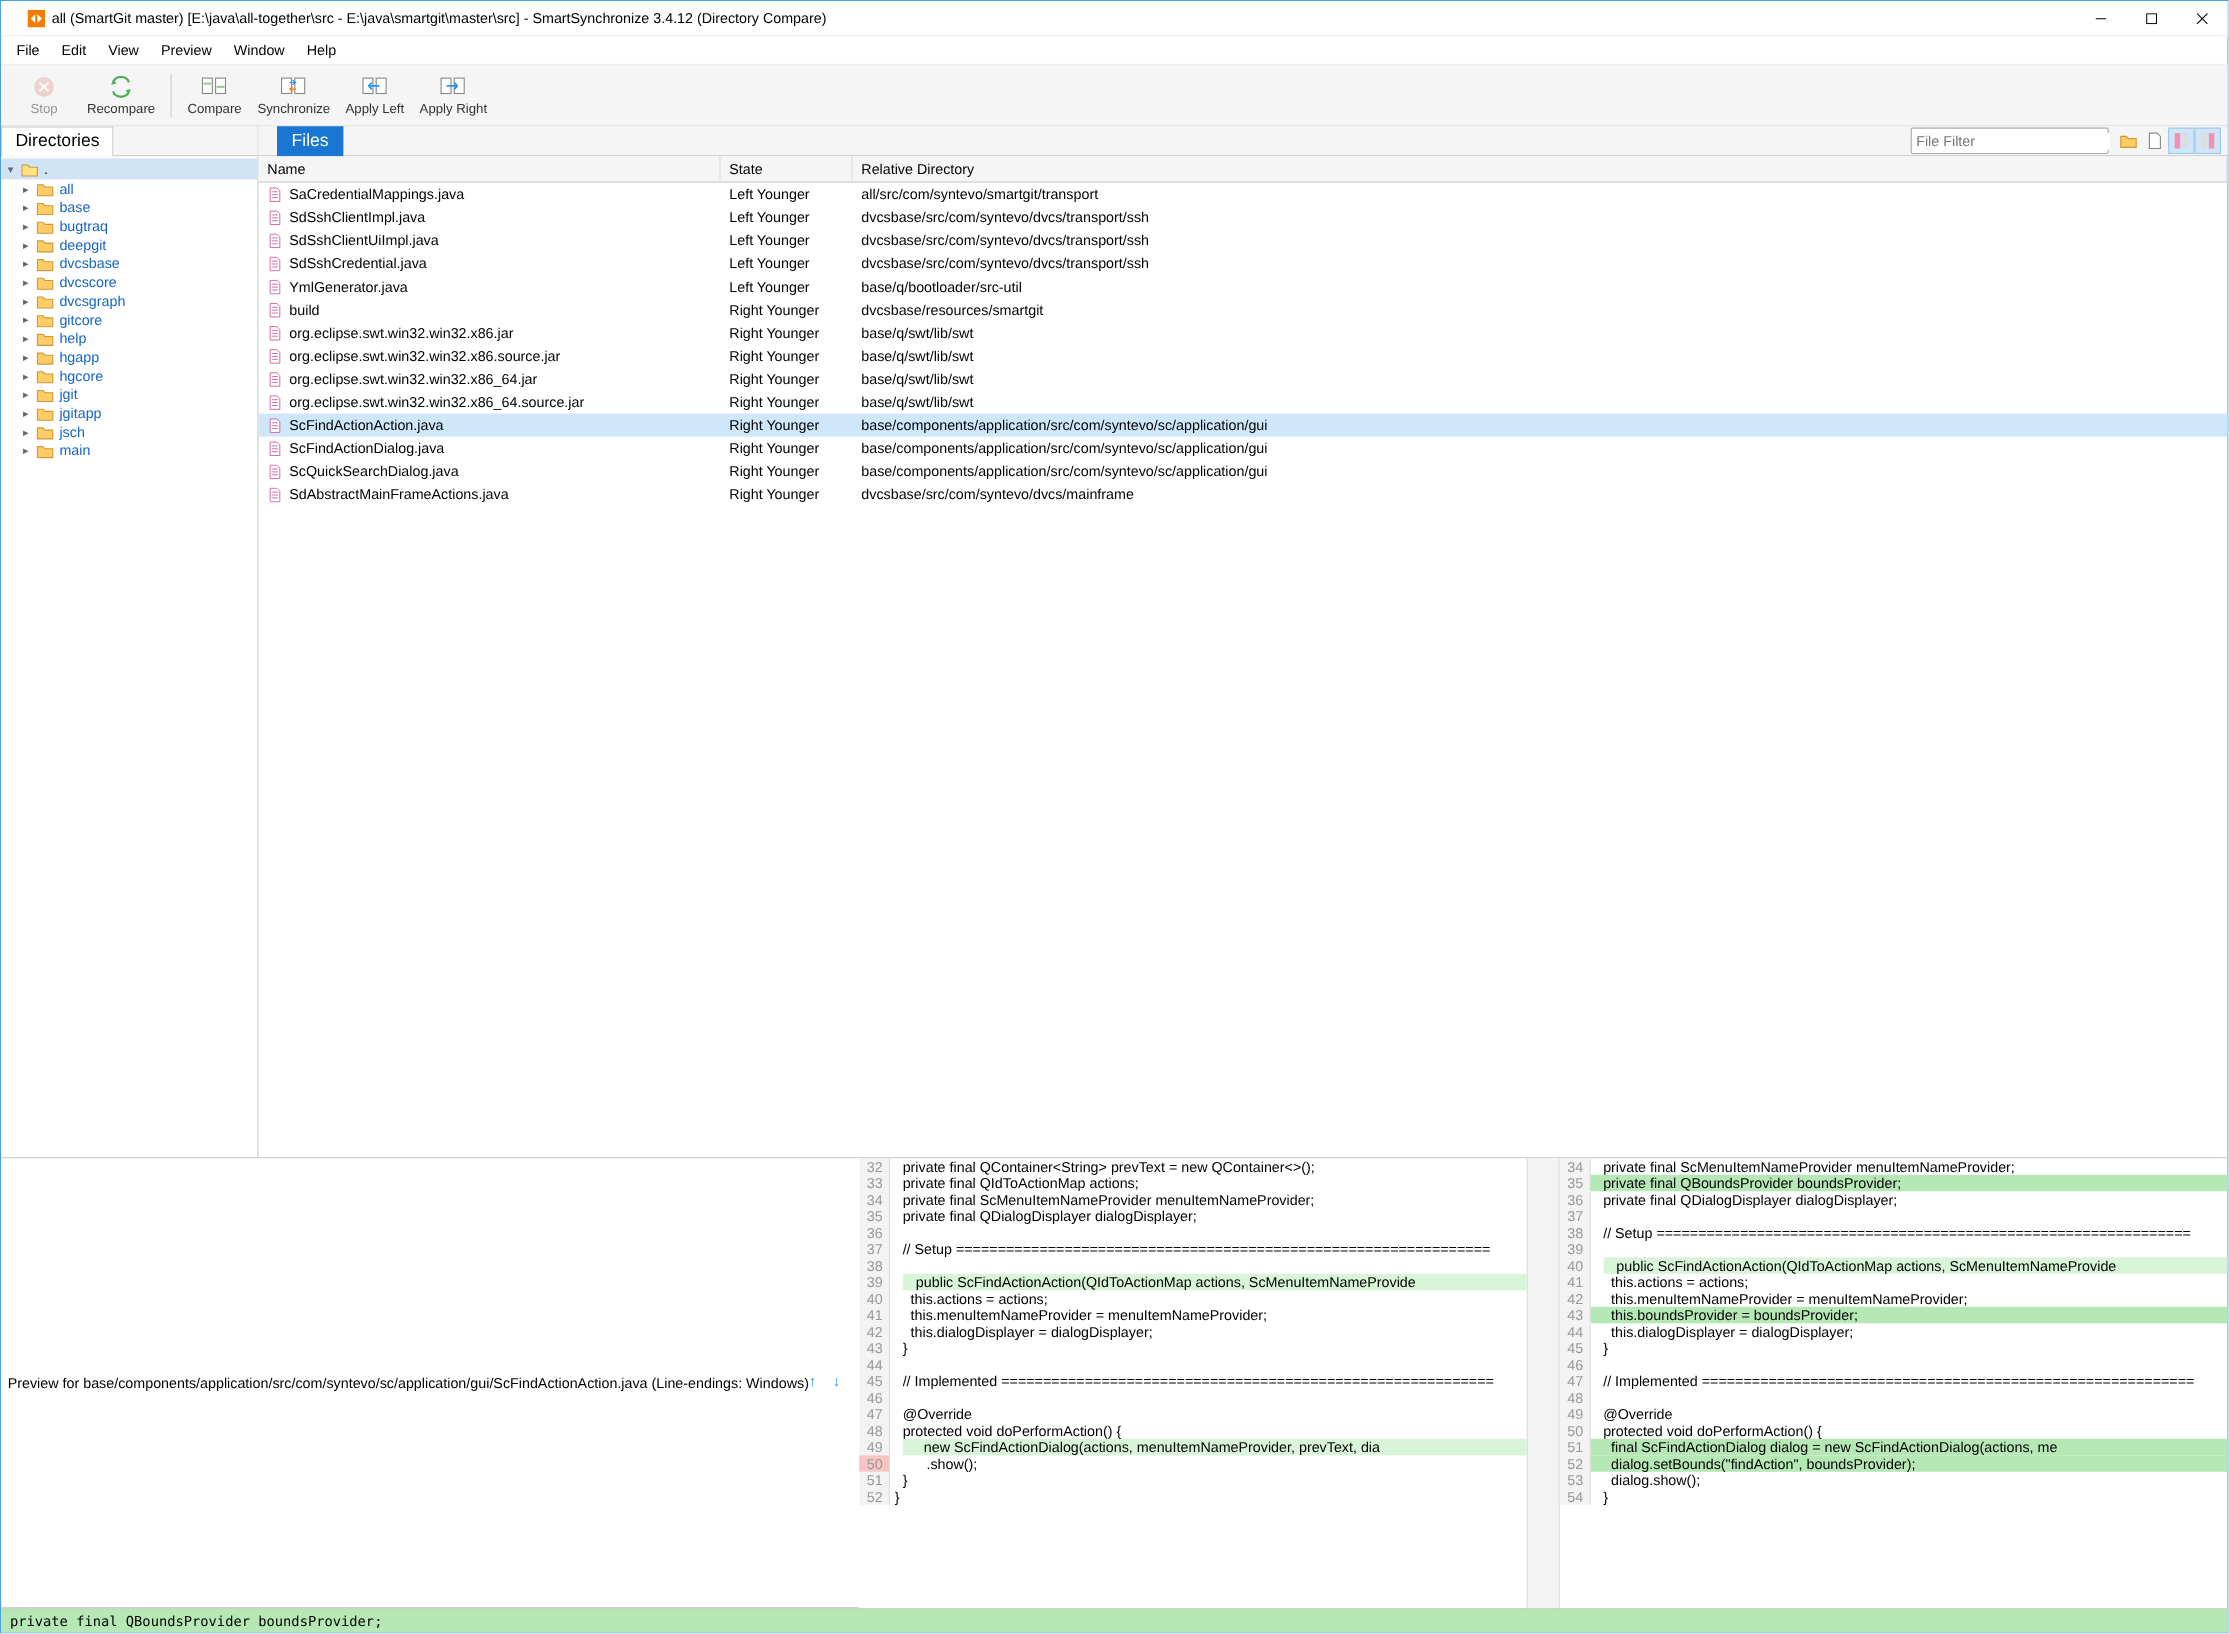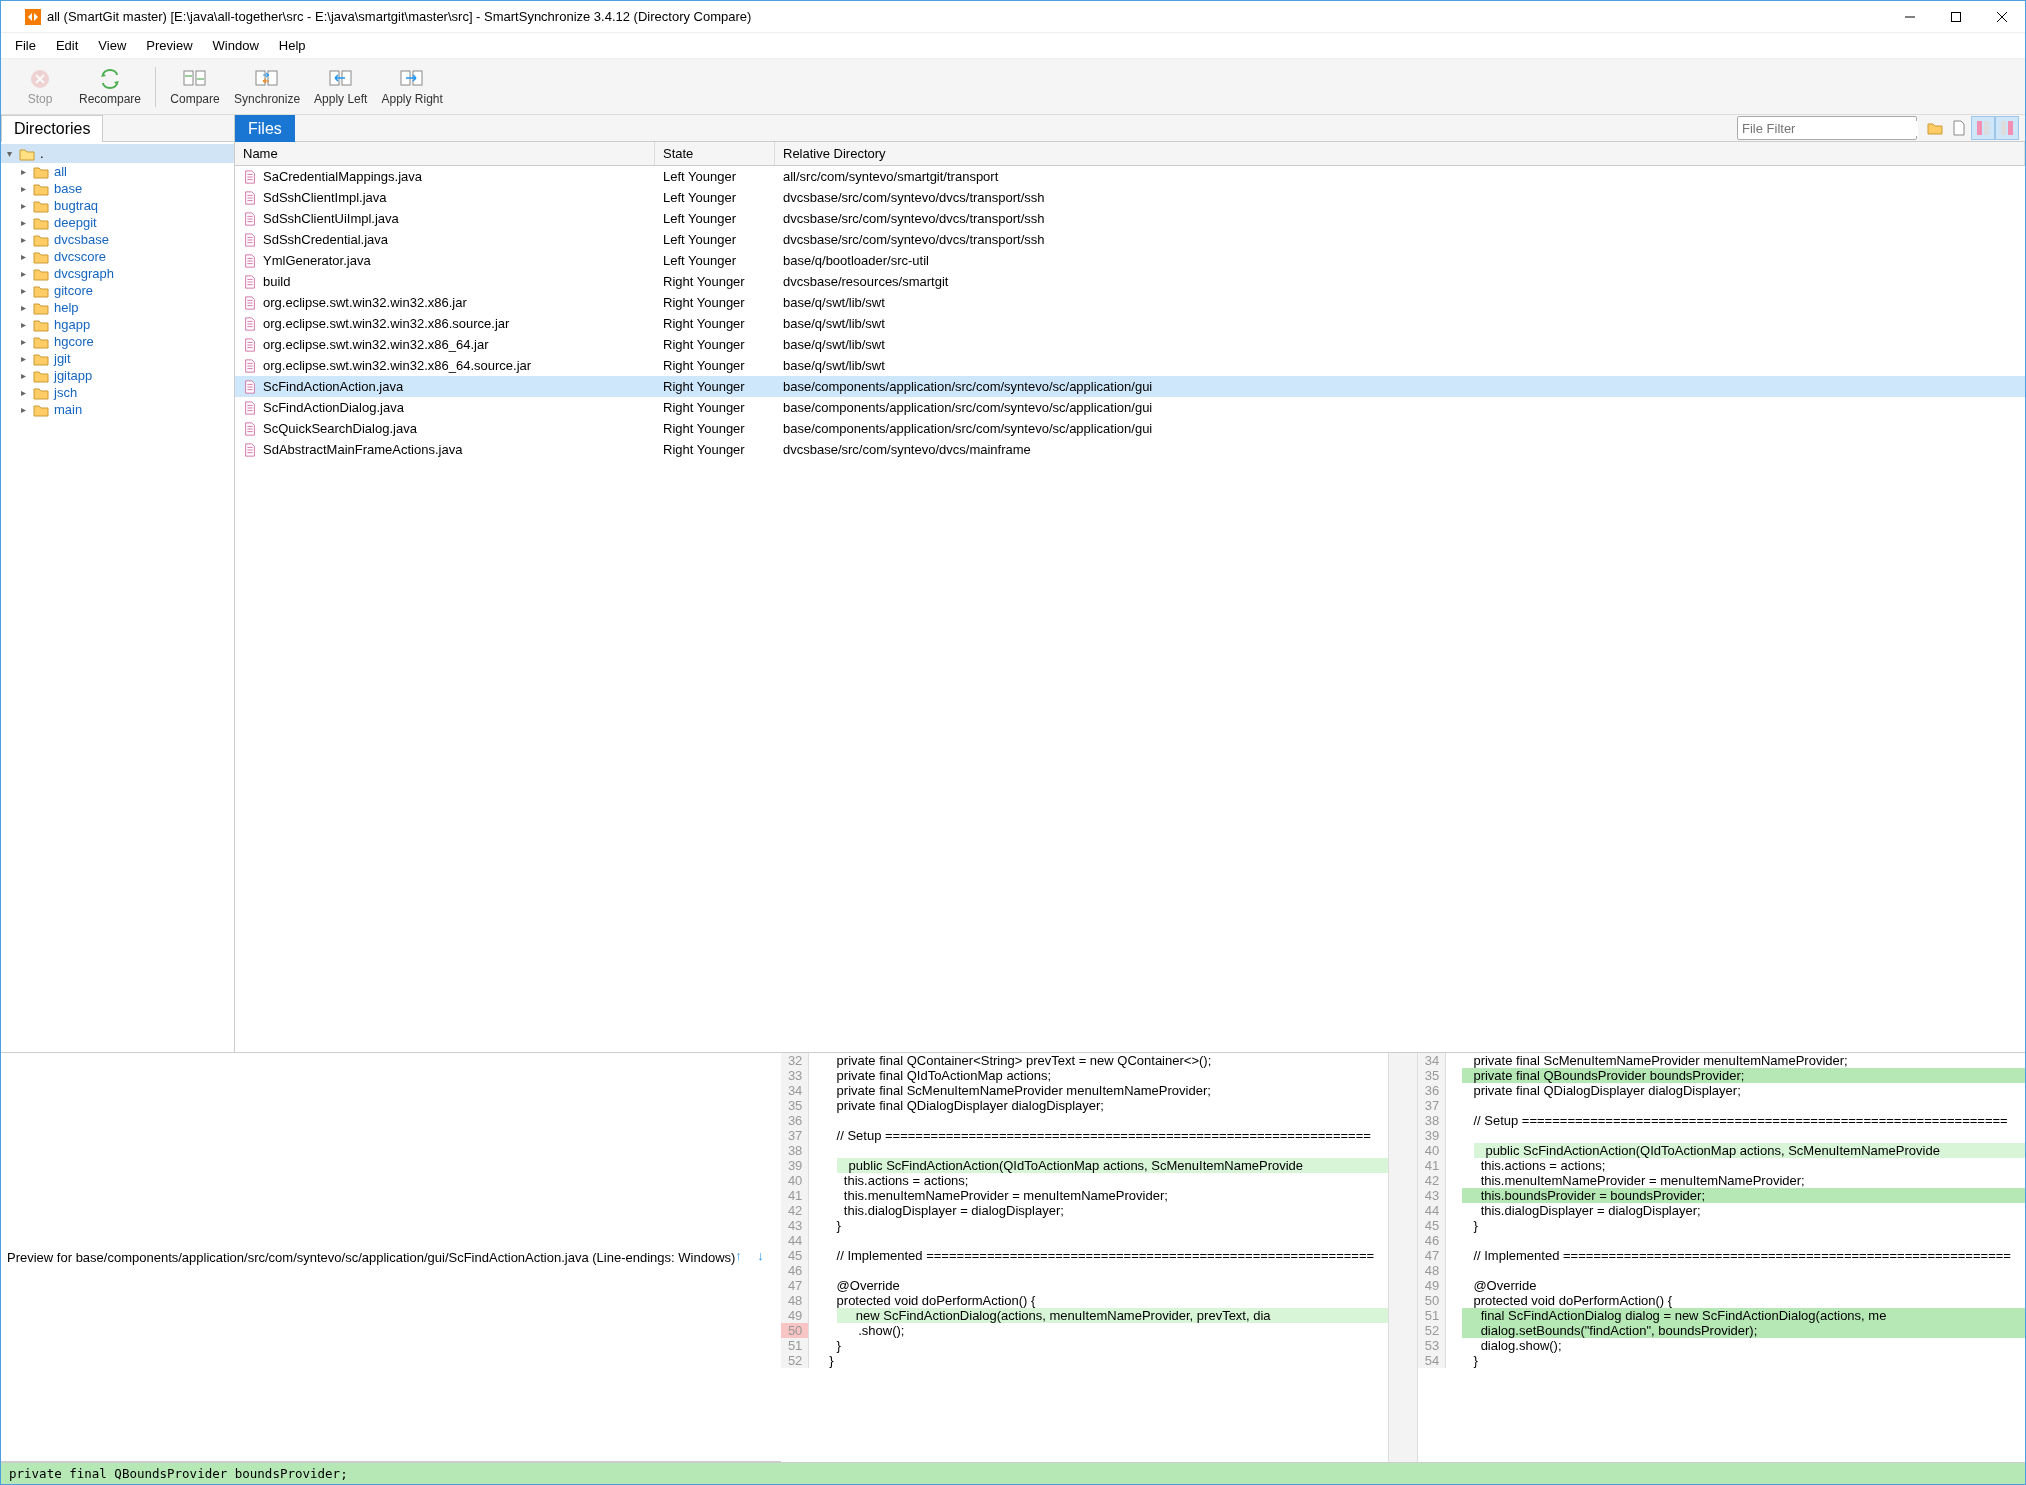--- a/index.html
+++ b/index.html
@@ -34,21 +34,21 @@
 .tree { flex: 1; overflow-y: auto; padding: 2px 0; }
 .tree-root { display: flex; align-items: center; padding: 2px 6px; background: #d0e4f5; }
 .tree-item { display: flex; align-items: center; padding: 1px 6px 1px 20px; cursor: pointer; }
 .expander { width: 9px; color: #666; font-size: 10px; margin-right: 3px; }
 .folder-icon { width: 16px; height: 14px; margin-right: 5px; }
 .tree-label { color: #1565C0; }
 .tree-root .tree-label { color: #000; }
 
 .files-panel { flex: 1; display: flex; flex-direction: column; min-width: 0; }
 .files-header-row { display: flex; align-items: center; border-bottom: 1px solid #ccc; background: #f5f5f5; }
-.files-header-row .panel-tab { margin-left: 0; }
+.files-header-row .panel-tab { margin-left: 17px; }
 .filter-box { margin-left: auto; display: flex; align-items: center; width: 180px; height: 24px; border: 1px solid #aaa; background: #fff; padding: 0 4px; border-radius: 2px; margin-right: 6px; }
 .filter-box input { border: none; outline: none; flex: 1; font-size: 13px; color: #0f172a; }
 .filter-icons { display: flex; gap: 0; margin-right: 6px; }
 .filter-icons .fbtn { width: 24px; height: 24px; display: flex; align-items: center; justify-content: center; cursor: pointer; border: 1px solid transparent; }
 .filter-icons .fbtn.active { background: #cfe6f9; border-color: #9cc7ea; }
 
 .file-table { flex: 1; overflow: auto; position: relative; }
 .ft-header { display: flex; background: #f5f5f5; border-bottom: 1px solid #ccc; position: sticky; top: 0; }
 .ft-header .col { padding: 4px 8px; border-right: 1px solid #ddd; font-size: 13px; }
 .ft-body .row { display: flex; padding: 1px 0; cursor: pointer; }
@@ -61,21 +61,21 @@
 
 .preview-panel { height: 410px; border-top: 1px solid #ccc; display: flex; }
 .preview-title-row { display: flex; align-items: center; padding: 2px 6px; border-bottom: 1px solid #ccc; }
 .preview-title-text { font-size: 13px; }
 .preview-nav { margin-left: auto; display: flex; gap: 4px; }
 .preview-nav .nav-btn { width: 18px; height: 18px; cursor: pointer; color: #2196F3; font-weight: bold; }
 
 .diff-area { flex: 1; display: flex; min-height: 0; font-family: "Consolas", monospace; font-size: 12.5px; }
 .diff-pane { flex: 1; overflow: auto; min-width: 0; }
 .diff-gutter-mid { width: 30px; background: #f3f3f3; border-left: 1px solid #ddd; border-right: 1px solid #ddd; }
-.diff-line { display: flex; white-space: pre; gap: 16px; }
+.diff-line { display: flex; white-space: pre; }
 .diff-line .ln { width: 28px; text-align: right; padding-right: 6px; color: #999; background: #f3f3f3; border-right: 1px solid #ddd; flex-shrink: 0; }
 .diff-line .code { flex: 1; padding-left: 4px; color: #000; }
 .diff-line.green .code { background: #b6e8b6; }
 .diff-line.green-light .code { background: #d8f5d8; margin-left: 12px; }
 .diff-line.red-gutter .ln { background: #f8c4c4; }
 
 .status-line { height: 22px; background: #b6e8b6; padding: 2px 8px; font-family: "Consolas", monospace; font-size: 12.5px; border-top: 1px solid #ccc; display: flex; align-items: center; }
 
 ::-webkit-scrollbar { width: 16px; height: 16px; }
 ::-webkit-scrollbar-track { background: #f0f0f0; }

